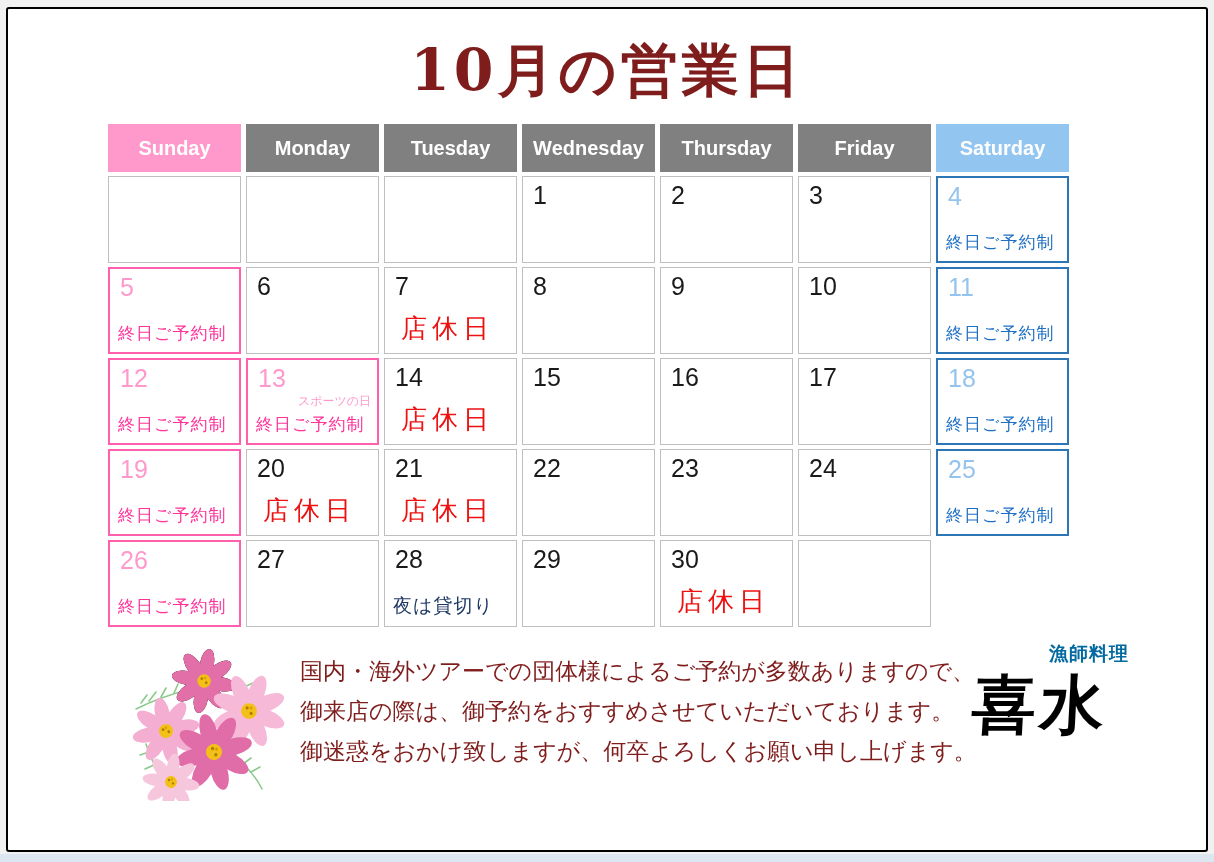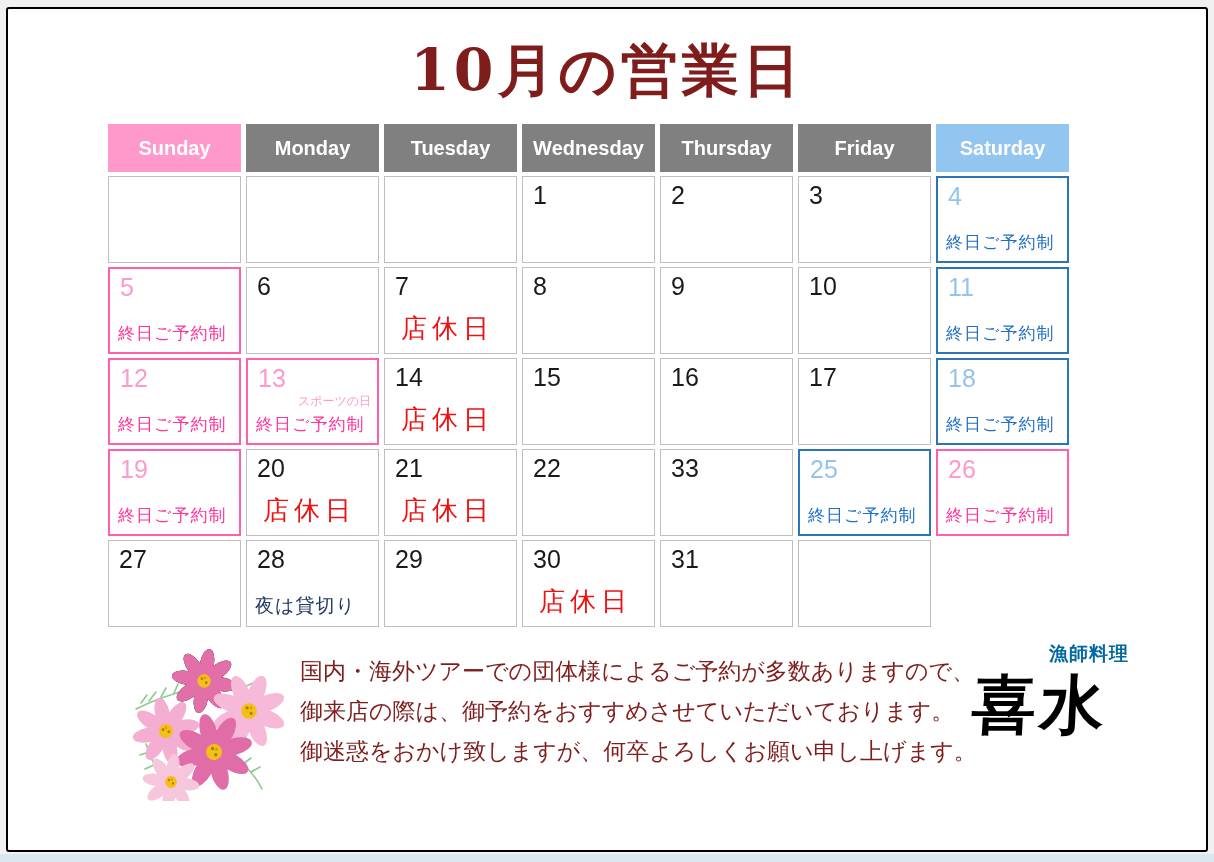--- a/index.html
+++ b/index.html
@@ -179,21 +179,24 @@
         <span class="note note-red">店休日</span>
       </div>
       <div class="cell normal">
         <span class="day-number">21</span>
         <span class="note note-red">店休日</span>
       </div>
       <div class="cell normal">
         <span class="day-number">22</span>
       </div>
       <div class="cell normal">
-        <span class="day-number">33</span>
+        <span class="day-number">23</span>
+      </div>
+      <div class="cell normal">
+        <span class="day-number">24</span>
       </div>
       <div class="cell saturday">
         <span class="day-number">25</span>
         <span class="note note-blue">終日ご予約制</span>
       </div>
       <div class="cell sunday">
         <span class="day-number">26</span>
         <span class="note note-pink">終日ご予約制</span>
       </div>
       <div class="cell normal">
@@ -202,23 +205,20 @@
       <div class="cell normal">
         <span class="day-number">28</span>
         <span class="note note-navy">夜は貸切り</span>
       </div>
       <div class="cell normal">
         <span class="day-number">29</span>
       </div>
       <div class="cell normal">
         <span class="day-number">30</span>
         <span class="note note-red">店休日</span>
-      </div>
-      <div class="cell normal">
-        <span class="day-number">31</span>
       </div>
       <div class="cell empty"></div>
     </div>
 
   <div class="footer">
 
     <svg class="flower" width="172" height="162" viewBox="0 0 172 162" xmlns="http://www.w3.org/2000/svg">
       <defs>
         <g id="cosmos">
           <g fill="currentColor">

